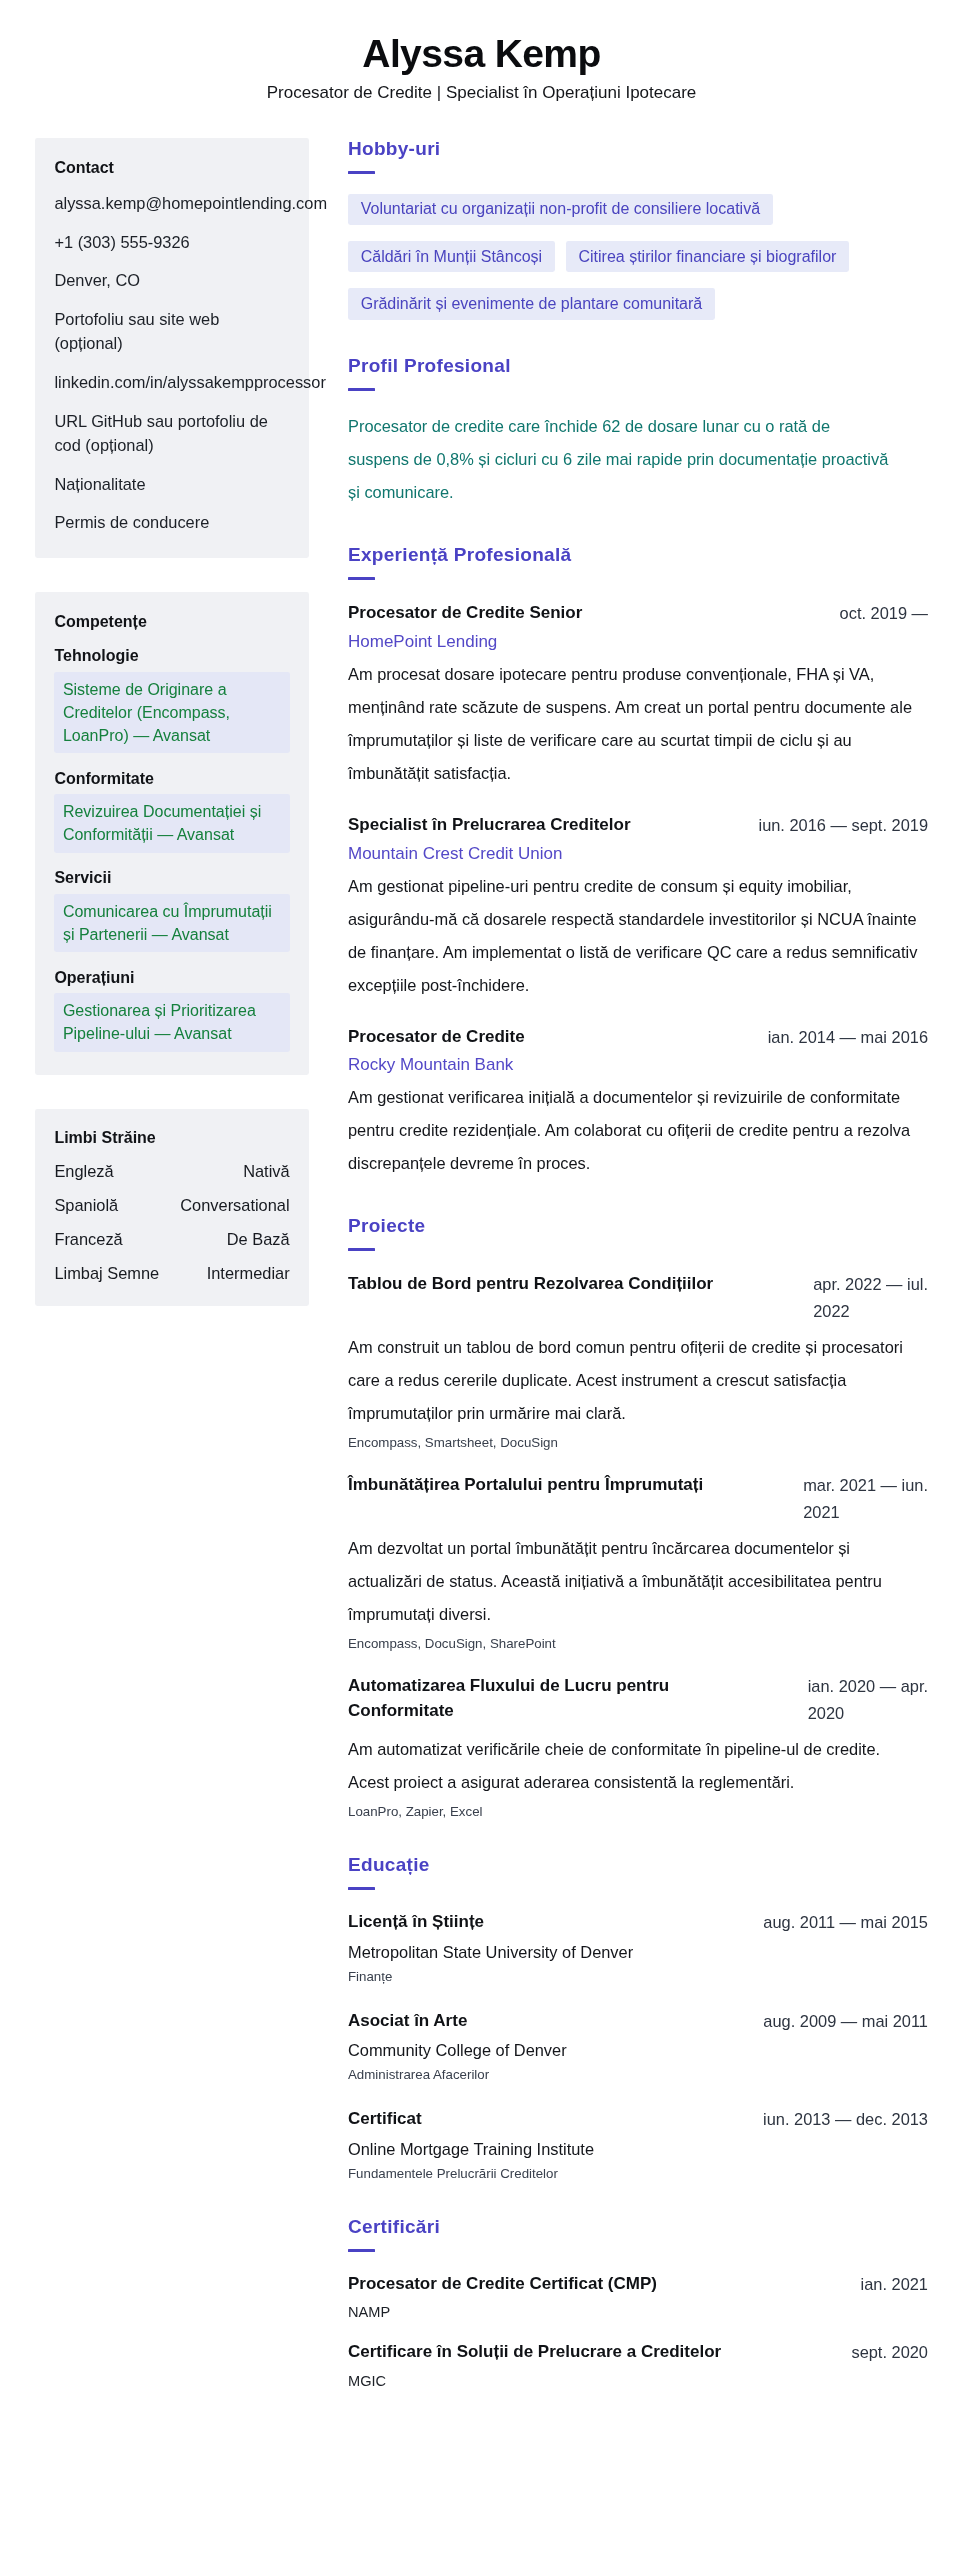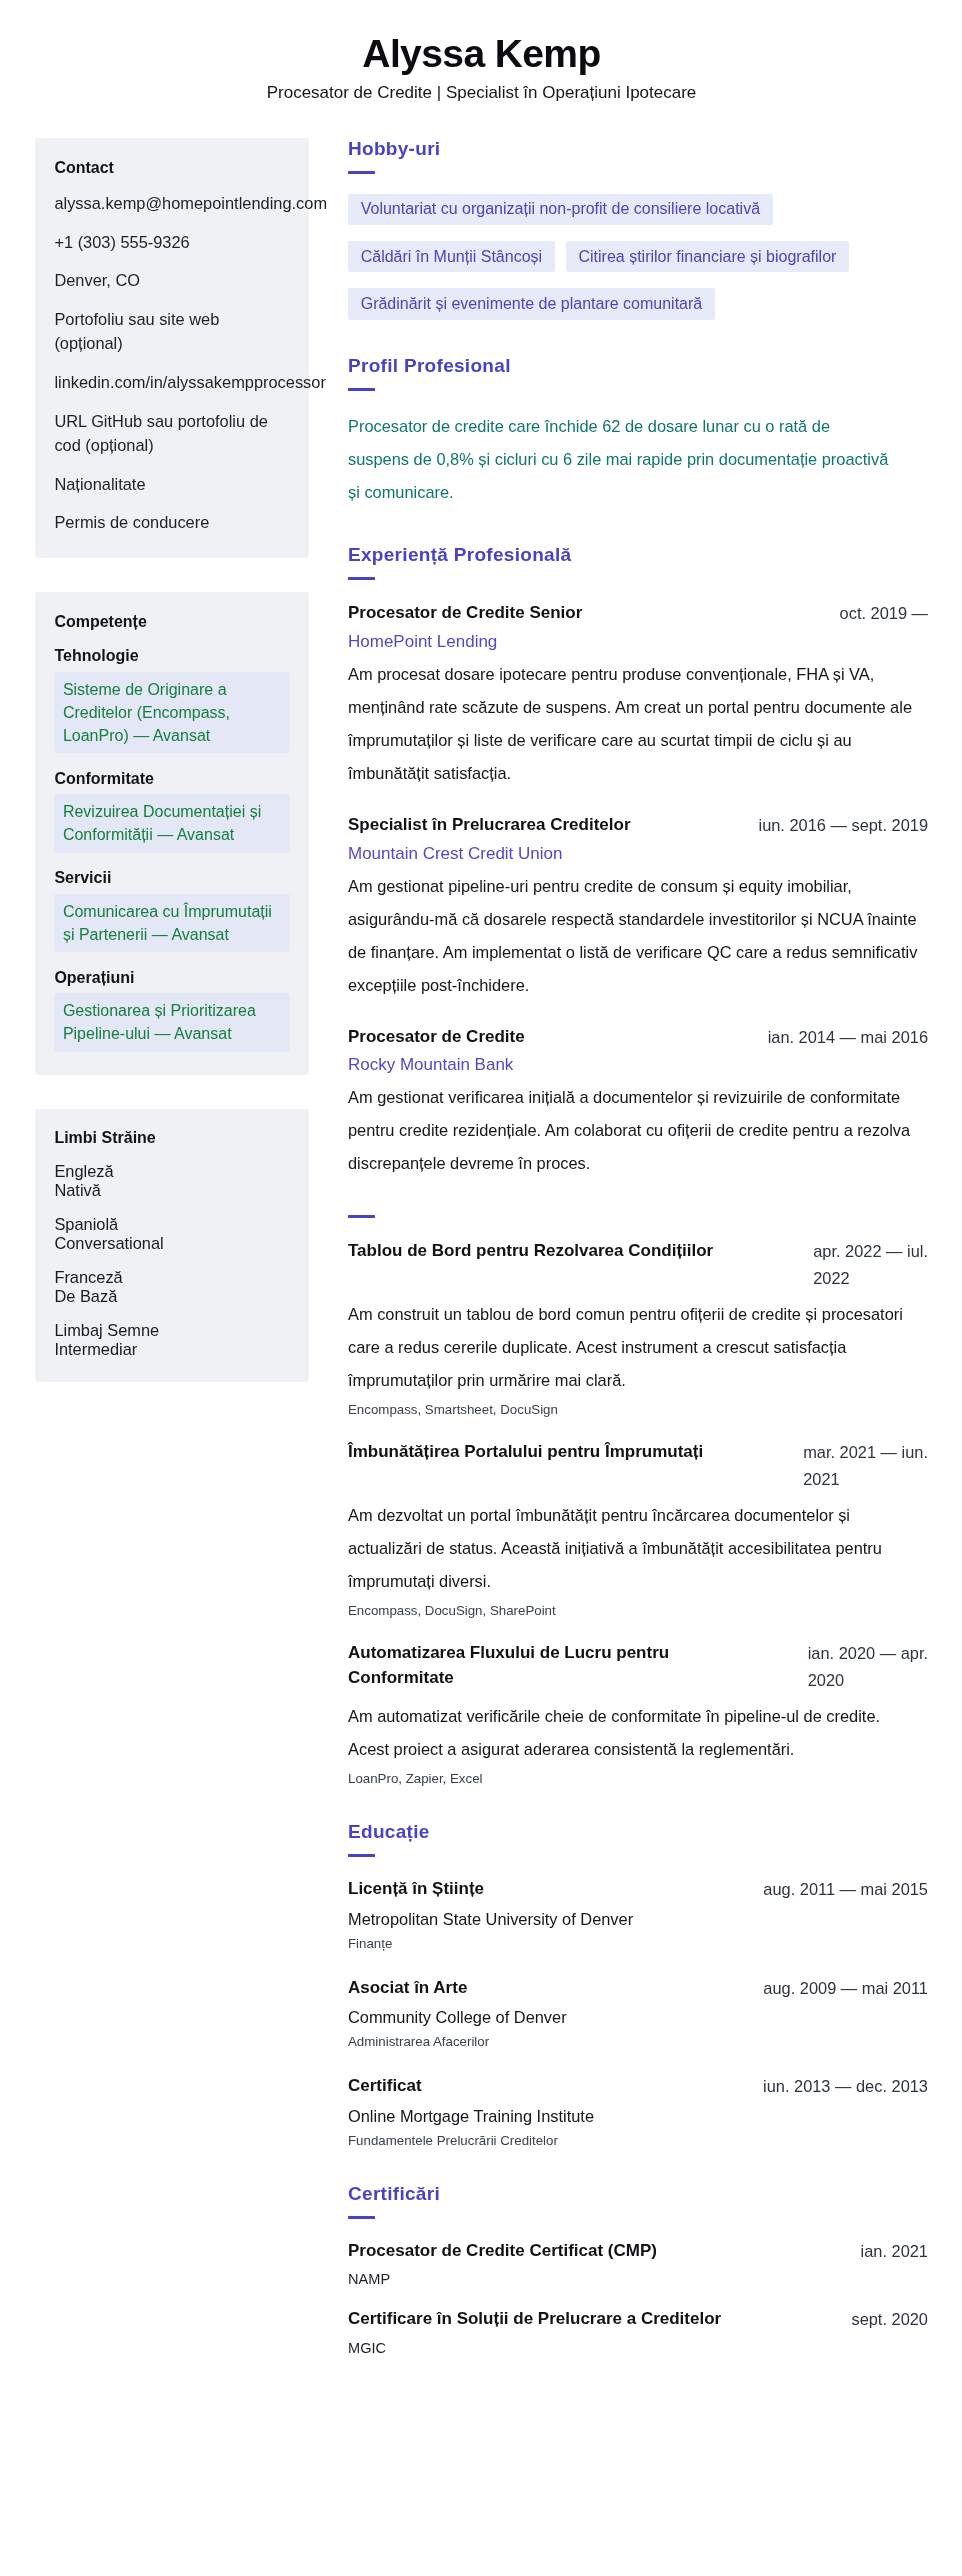--- a/index.html
+++ b/index.html
@@ -22,21 +22,21 @@
   .main { flex: 1 1 auto; min-width: 0; }
 
   
   .card { background: #f0f1f4; border-radius: 2.4px; padding: 20.6px 19.4px 23px 19.4px; margin-bottom: 34px; }
   .card h3 { font-size: 16px; font-weight: 700; color: #111317; margin-bottom: 4.9px; }
   .c-item { font-size: 16.4px; line-height: 1.5; margin-top: 14px; color: #1c2027; }
   .c-item.nowrap { white-space: nowrap; }
   .skill-label { font-size: 16px; font-weight: 700; margin-top: 16.4px; margin-bottom: 6.7px; color: #111317; }
   .chip { display: block; background: #e4e7f6; color: #15803d; font-size: 16px; line-height: 1.45;
           padding: 6px 8.5px; border-radius: 2.4px; }
-  .lang-row { display: flex; justify-content: space-between; margin-top: 15px; font-size: 16.4px; color: #171a20; flex-direction: column; }
+  .lang-row { display: flex; justify-content: space-between; margin-top: 15px; font-size: 16.4px; color: #171a20; }
 
   
   .sec { margin-bottom: 35px; }
   .sec-title { font-size: 19px; font-weight: 700; letter-spacing: 0.3px; color: #4a42c4; }
   .sec-rule { width: 27px; height: 3px; background: #4a42c4; border-radius: 0.6px; margin: 11px 0 19.4px 0; }
 
   .tags { display: flex; flex-wrap: wrap; gap: 16px 11px; }
   .tag { background: #e7eaf8; color: #4a44bf; font-size: 16px; padding: 6.7px 12.7px; border-radius: 2.4px; white-space: nowrap; }
 
   .para { font-size: 16.4px; line-height: 33px; color: #0f766e; max-width: 546px; }
@@ -170,20 +170,21 @@
                   <div>ian. 2014 — mai 2016</div>
                 </div>
               </div>
               <div class="company">Rocky Mountain Bank</div>
               <p class="desc">Am gestionat verificarea inițială a documentelor și revizuirile de conformitate pentru credite rezidențiale. Am colaborat cu ofițerii de credite pentru a rezolva discrepanțele devreme în proces.</p>
             </article>
           </div>
       </section>
 
       <section class="sec">
+        <div class="sec-title">Proiecte</div>
         <div class="sec-rule"></div>
         <div>
             <article class="entry">
               <div class="e-head">
                 <div class="e-title">Tablou de Bord pentru Rezolvarea Condițiilor</div>
                 <div class="e-date">
                   <div>apr. 2022 — iul.</div>
                   <div>2022</div>
                 </div>
               </div>

